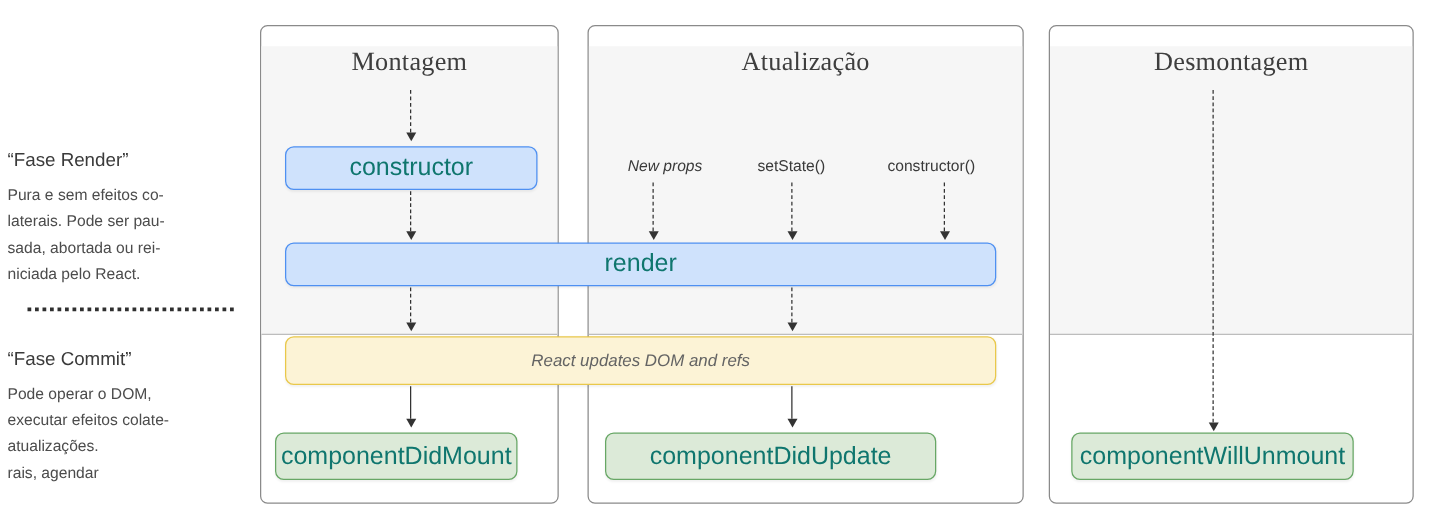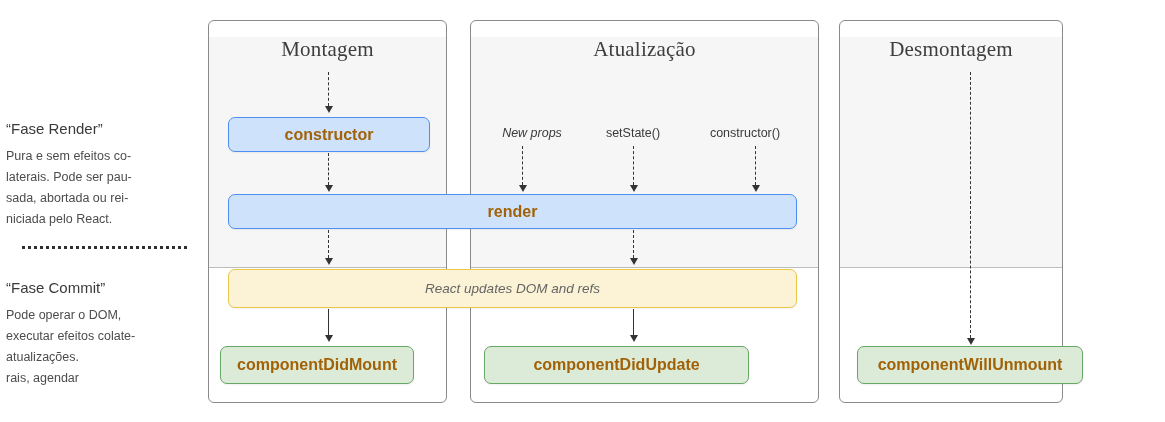--- a/index.html
+++ b/index.html
@@ -26,21 +26,21 @@
   .side-title{font-size:15px;color:#3a3a3a;margin-bottom:9px;}
   .side-line{font-size:12.5px;color:#4c4c4c;line-height:21px;}
   .phase-divider{
     position:absolute;left:22px;top:246px;width:165px;height:0;
     border-top:3px dotted #2f2f2f;z-index:1;
   }
   
   .box{
     position:absolute;box-sizing:border-box;z-index:3;
     display:flex;align-items:center;justify-content:center;
-    border-radius:7px;font-size:16px;font-weight:700;color:#a16207;
+    border-radius:7px;font-size:20px;font-weight:400;color:#0f766e;
     box-shadow:0 1px 2px rgba(0,0,0,0.06);cursor:pointer;white-space:nowrap;
   }
   .box.blue{background:var(--blue-fill,#cfe2fc);border:1.5px solid var(--blue-border,#4e90f2);}
   .box.green{background:var(--green-fill,#dcead8);border:1.5px solid var(--green-border,#67a765);}
   .box.yellow{
     background:var(--yellow-fill,#fcf3d6);border:1.5px solid var(--yellow-border,#e9c84a);
     font-weight:400;font-style:italic;font-size:13.5px;color:#646464;cursor:default;
   }
   
   .trigger{
@@ -86,21 +86,21 @@
       <h2 class="panel-title">Montagem</h2>
     </div>
   </section>
 
   <section class="panel" style="left:470px;width:349px">
     <div class="panel-render-area">
       <h2 class="panel-title">Atualização</h2>
     </div>
   </section>
 
-  <section class="panel" style="left:839px;width:224px">
+  <section class="panel" style="left:839px;width:292px">
     <div class="panel-render-area">
       <h2 class="panel-title">Desmontagem</h2>
     </div>
   </section>
 
   <span class="trigger it" style="left:532px">New props</span>
   <span class="trigger" style="left:633px">setState()</span>
   <span class="trigger" style="left:745px">constructor()</span>
 
   <div class="arrow dashed" style="left:328px;top:72px;height:34px"></div>

